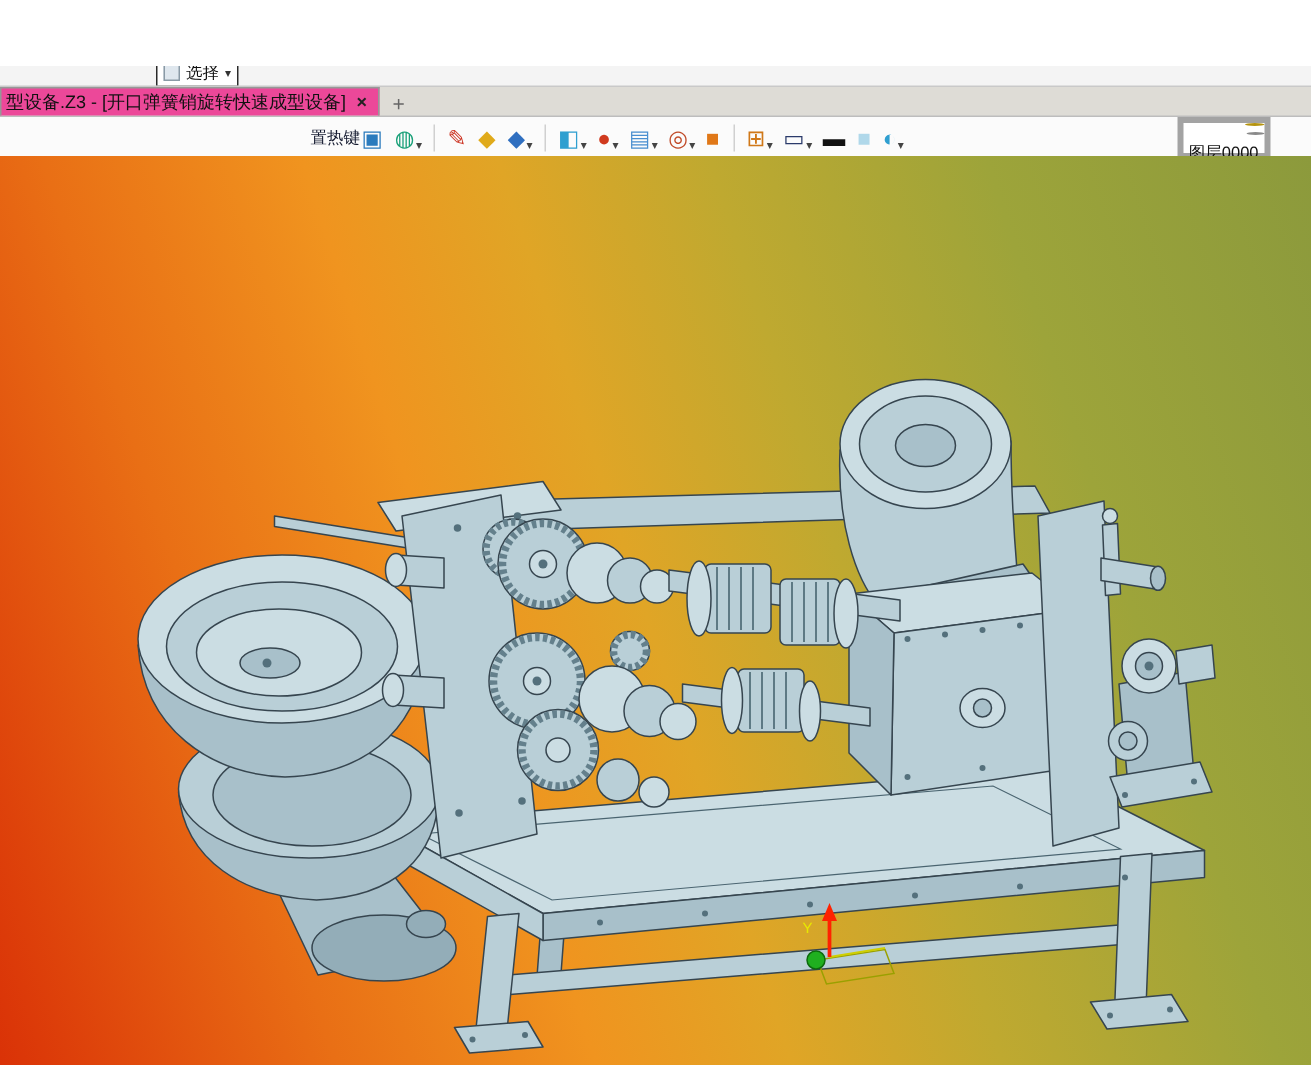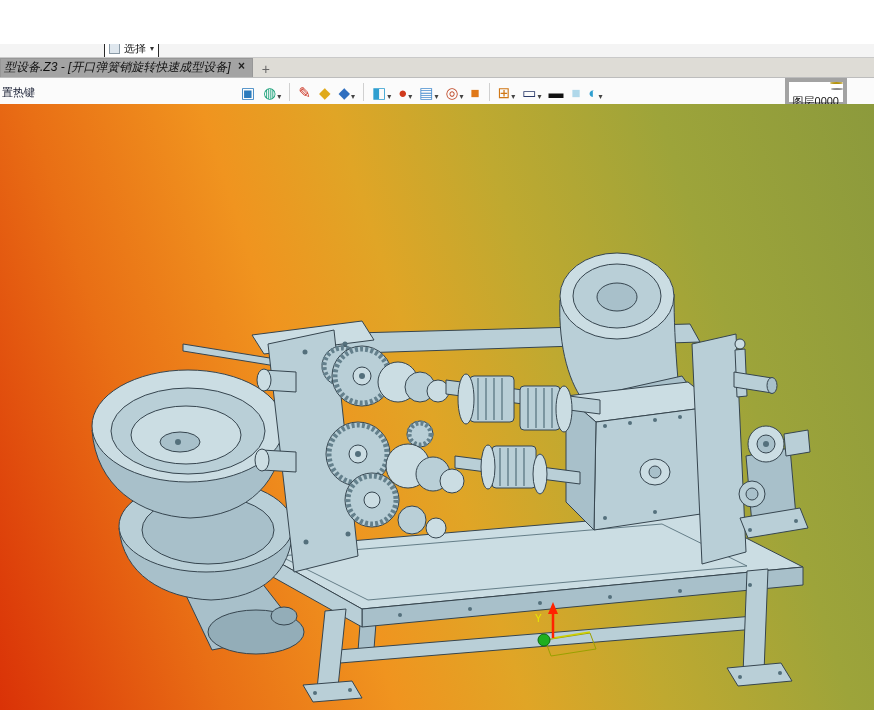--- a/index.html
+++ b/index.html
@@ -8,28 +8,28 @@
 
   
   .top-strip{position:relative;height:13px;background:#f4f4f4;border-bottom:1px solid #c9c9c9;overflow:hidden;}
   .mini-combo{position:absolute;left:104px;top:-6px;height:18px;display:flex;align-items:center;gap:4px;
     background:#fff;border:1px solid #2a2a2a;padding:0 4px;font-size:11px;color:#111;}
   .mc-ico{width:9px;height:9px;background:#dfe7ee;border:1px solid #8a9aa6;display:inline-block;}
   .mc-arrow{font-size:8px;color:#333;}
 
   
   .tab-bar{height:19px;background:#dedcd6;display:flex;align-items:flex-end;border-bottom:1px solid #bdbdbd;}
-  .tab{height:18px;display:flex;gap:7px;background:#a3a3a3;border:1px solid #979797;border-bottom:none;
-    padding:0 7px 0 3px;font-size:12px;color:#111;white-space:nowrap;font-style:italic;}
+  .tab{height:18px;display:flex;align-items:center;gap:7px;background:#ec4899;border:1px solid #979797;border-bottom:none;
+    padding:0 7px 0 3px;font-size:12px;color:#111;white-space:nowrap;}
   .tab-close{font-size:12px;font-weight:bold;color:#222;cursor:default;}
   .new-tab{margin-left:9px;margin-bottom:2px;font-size:14px;color:#666;line-height:12px;}
 
   
   .toolbar{height:27px;background:#fbfbfb;display:flex;align-items:center;}
-  .hint{width:238px;padding-left:2px;font-size:11px;line-height:12px;color:#151b30;overflow:hidden;white-space:nowrap;}
+  .hint{width:238px;padding-left:2px;font-size:11px;line-height:12px;color:#151b30;overflow:hidden;white-space:nowrap;text-align:right;}
   .icons{display:flex;align-items:center;gap:5px;}
   .tbi{display:flex;align-items:flex-end;height:20px;padding:0 1px;}
   .tbi .g{font-size:15px;line-height:18px;}
   .tbi .dd{font-size:8px;color:#444;margin-left:1px;line-height:10px;}
   .sep{width:1px;height:18px;background:#d0d0d0;margin:0 2px;}
   .i0 .g{color:#2b7bbd}.i1 .g{color:#18a078}.i2 .g{color:#cc3322}.i3 .g{color:#e0aa1a}
   .i4 .g{color:#2f6fc0}.i5 .g{color:#2f9fd0}.i6 .g{color:#d03a1e}.i7 .g{color:#4a8fd0}
   .i8 .g{color:#c04a28}.i9 .g{color:#e07818}.i10 .g{color:#d07818}.i11 .g{color:#2a3a6a}
   .i12 .g{color:#111}.i13 .g{color:#b0d8ea}.i14 .g{color:#2f9fd0}
 

